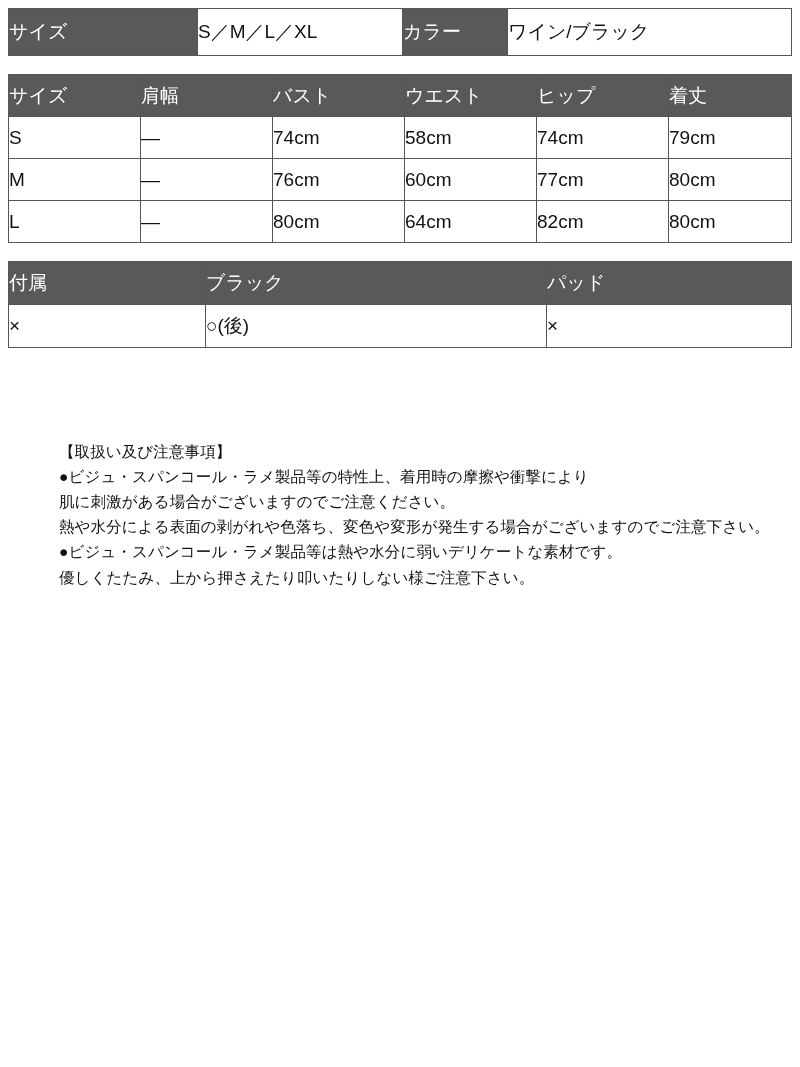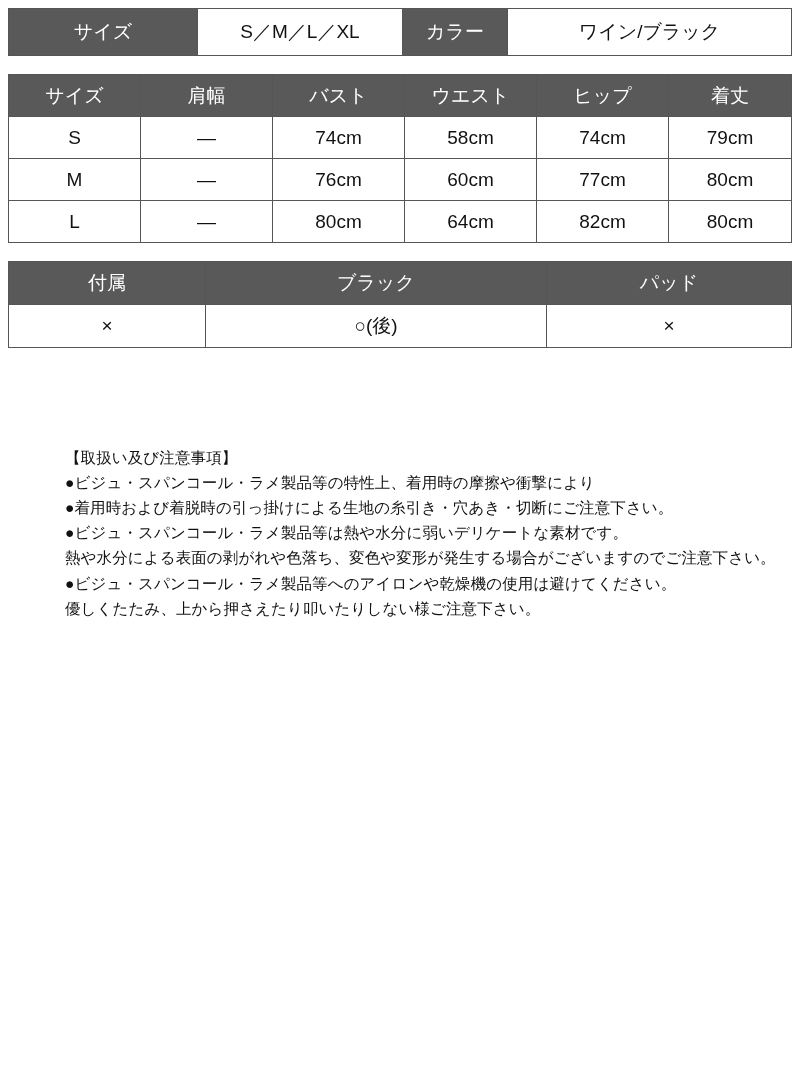--- a/index.html
+++ b/index.html
@@ -21,21 +21,20 @@
     box-sizing: border-box;
     padding: 8px 8px 0 8px;
   }
   table {
     border-collapse: collapse;
     width: 784px;
     table-layout: fixed;
   }
   td, th {
     border: 1px solid #555555;
-    text-align: center;
     vertical-align: middle;
     font-weight: normal;
     font-size: 19px;
     padding: 0;
     height: 42px;
     color: #111111;
     background: #ffffff;
   }
   .hdr {
     background: #595959;
@@ -45,21 +44,21 @@
   .spec-table td {
     height: 46px;
   }
   .size-table td {
     height: 41px;
   }
   .gap-md { height: 18px; }
   .gap-lg { height: 40px; }
 
   .notes {
-    margin: 17px;
+    margin: 11px;
     padding: 0 0 0 40px;
     font-size: 15.5px;
     line-height: 1.62;
     color: #111111;
     letter-spacing: 0.1px;
   }
   .notes div { white-space: pre; }
 </style>
 </head>
 <body>
@@ -133,20 +132,19 @@
     </tbody>
   </table>
 
 
   <div class="gap-lg"></div>
   <div class="gap-lg"></div>
 
   <div class="notes">
     <div>【取扱い及び注意事項】</div>
     <div>●ビジュ・スパンコール・ラメ製品等の特性上、着用時の摩擦や衝撃により</div>
-    <div>●着用時および着脱時の引っ掛けによる生地の糸引き・穴あき・切断にご注意下さい。</div>
+    <div>肌に刺激がある場合がございますのでご注意ください。</div>
+    <div>熱や水分による表面の剥がれや色落ち、変色や変形が発生する場合がございますのでご注意下さい。</div>
     <div>●ビジュ・スパンコール・ラメ製品等は熱や水分に弱いデリケートな素材です。</div>
-    <div>熱や水分による表面の剥がれや色落ち、変色や変形が発生する場合がございますのでご注意下さい。</div>
-    <div>●ビジュ・スパンコール・ラメ製品等へのアイロンや乾燥機の使用は避けてください。</div>
     <div>優しくたたみ、上から押さえたり叩いたりしない様ご注意下さい。</div>
   </div>
 
 </div>
 
 </body></html>

